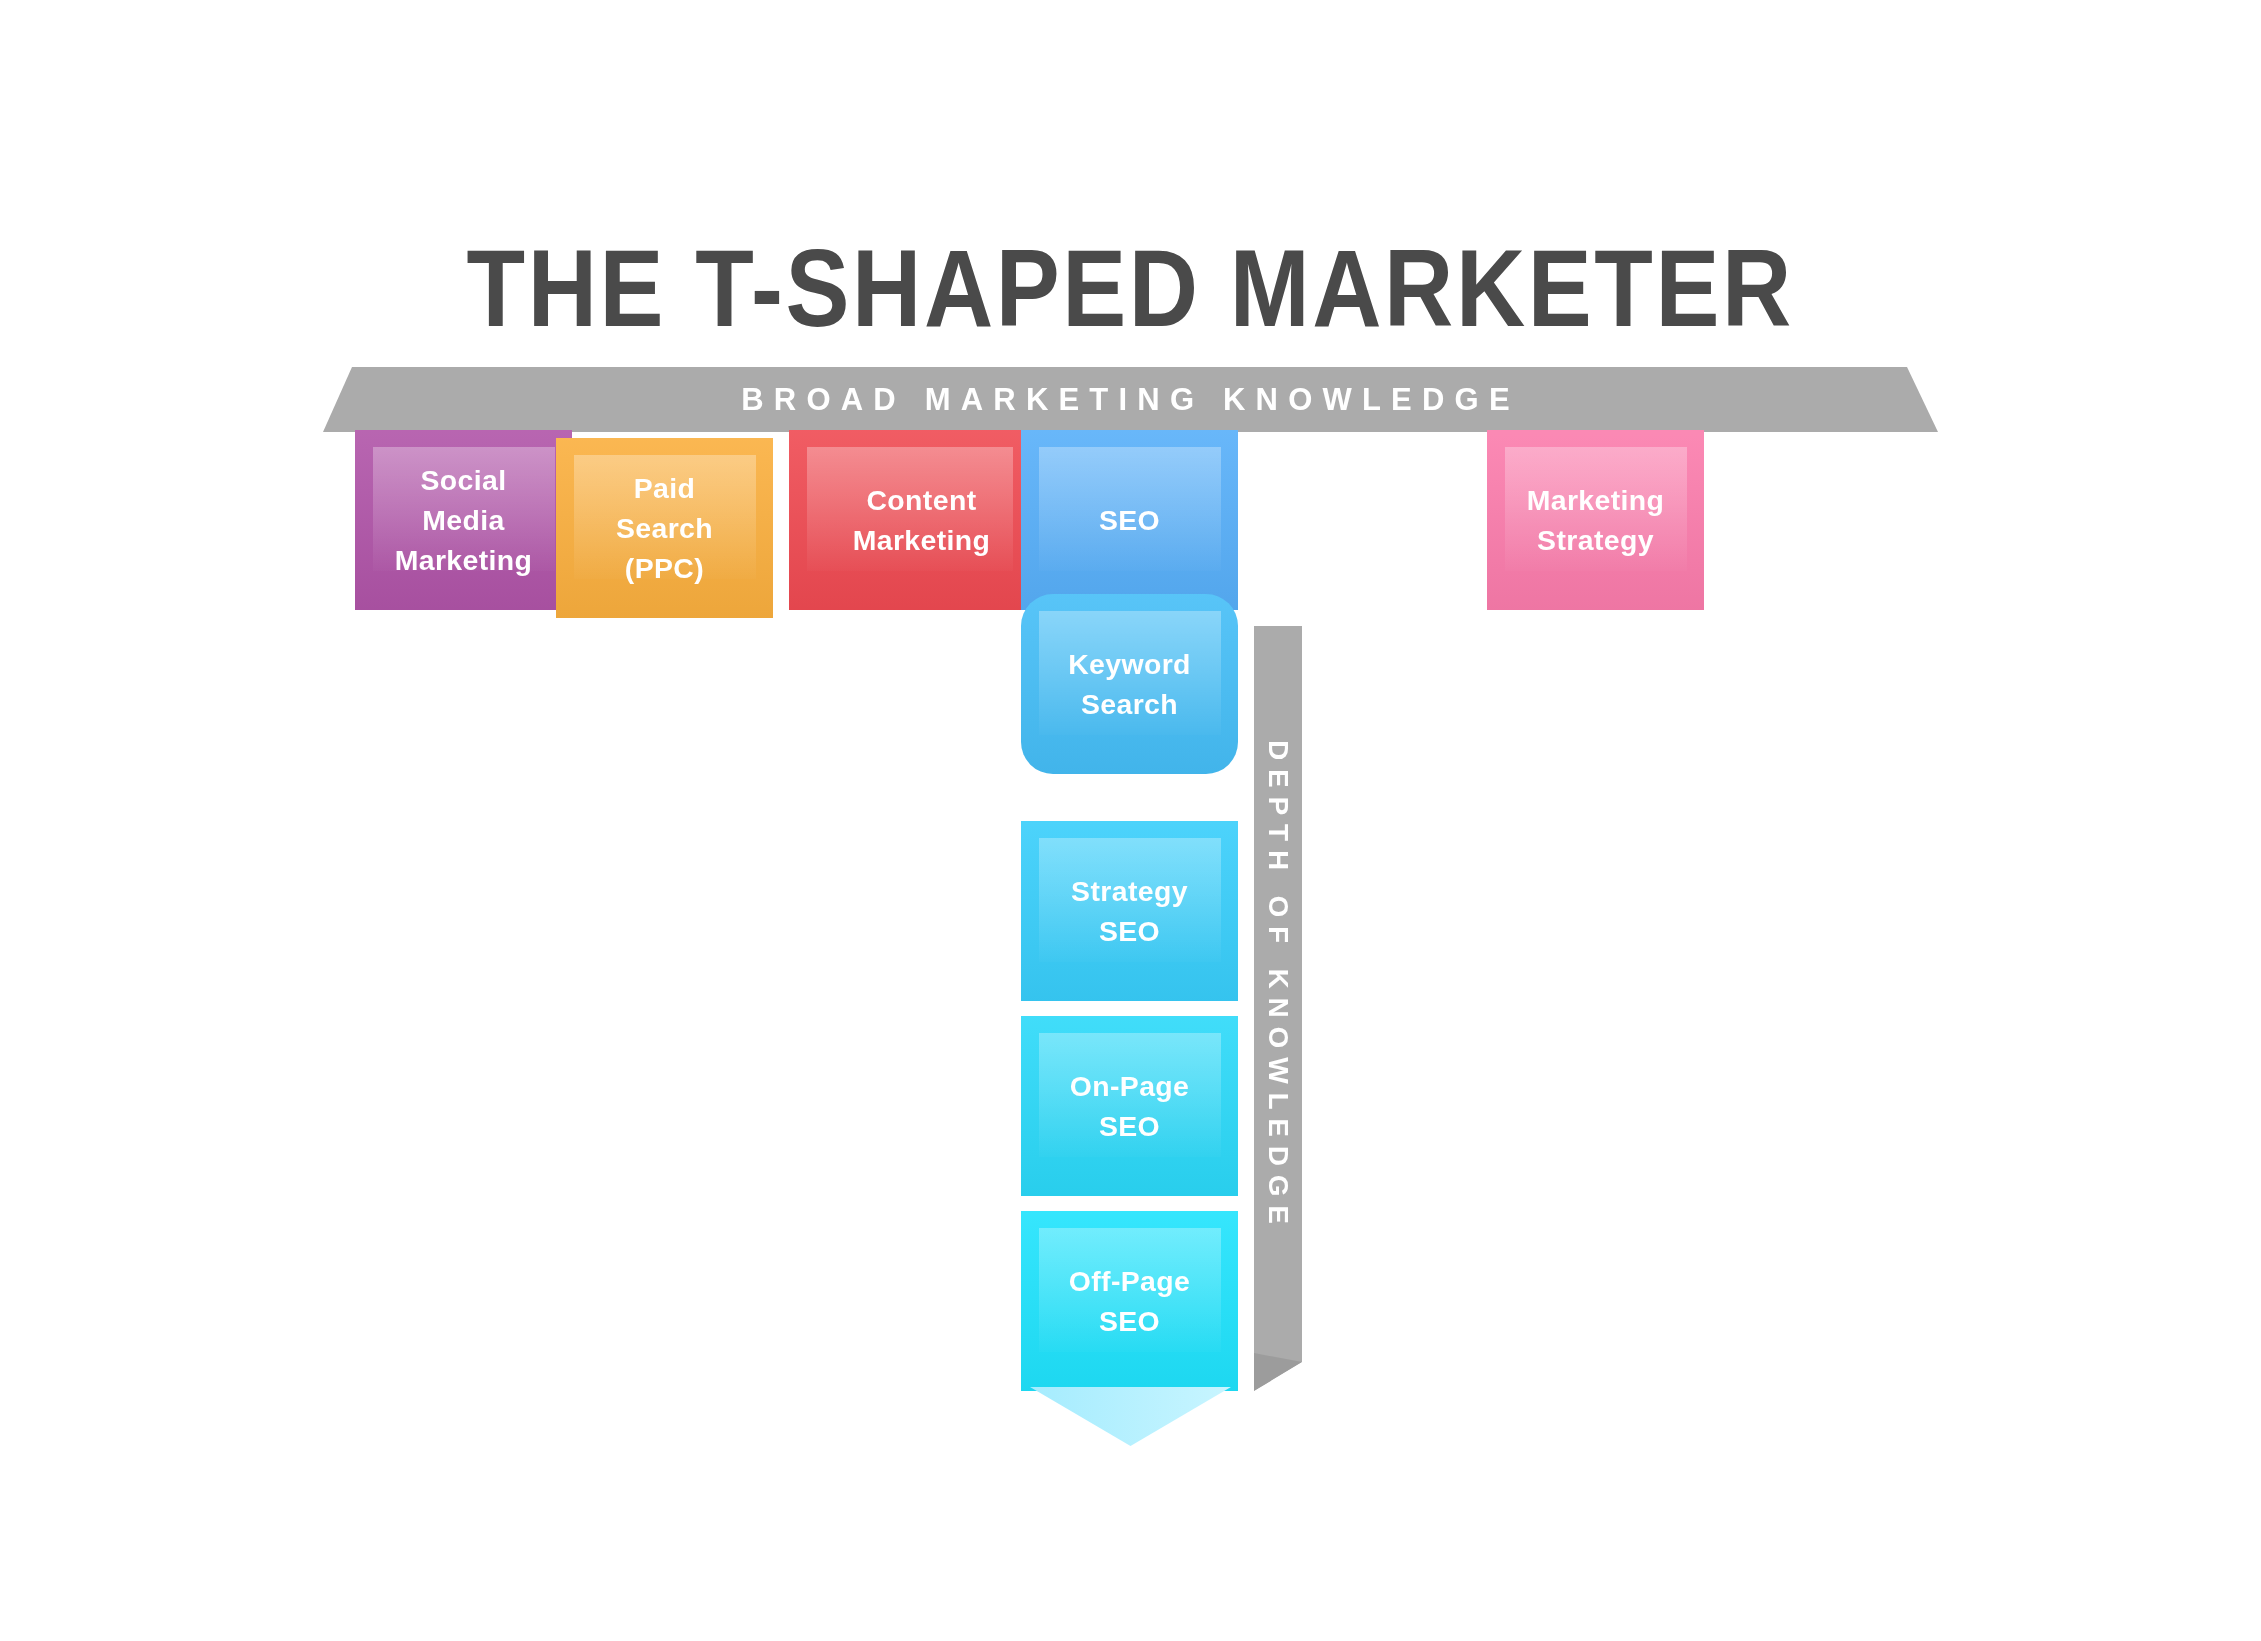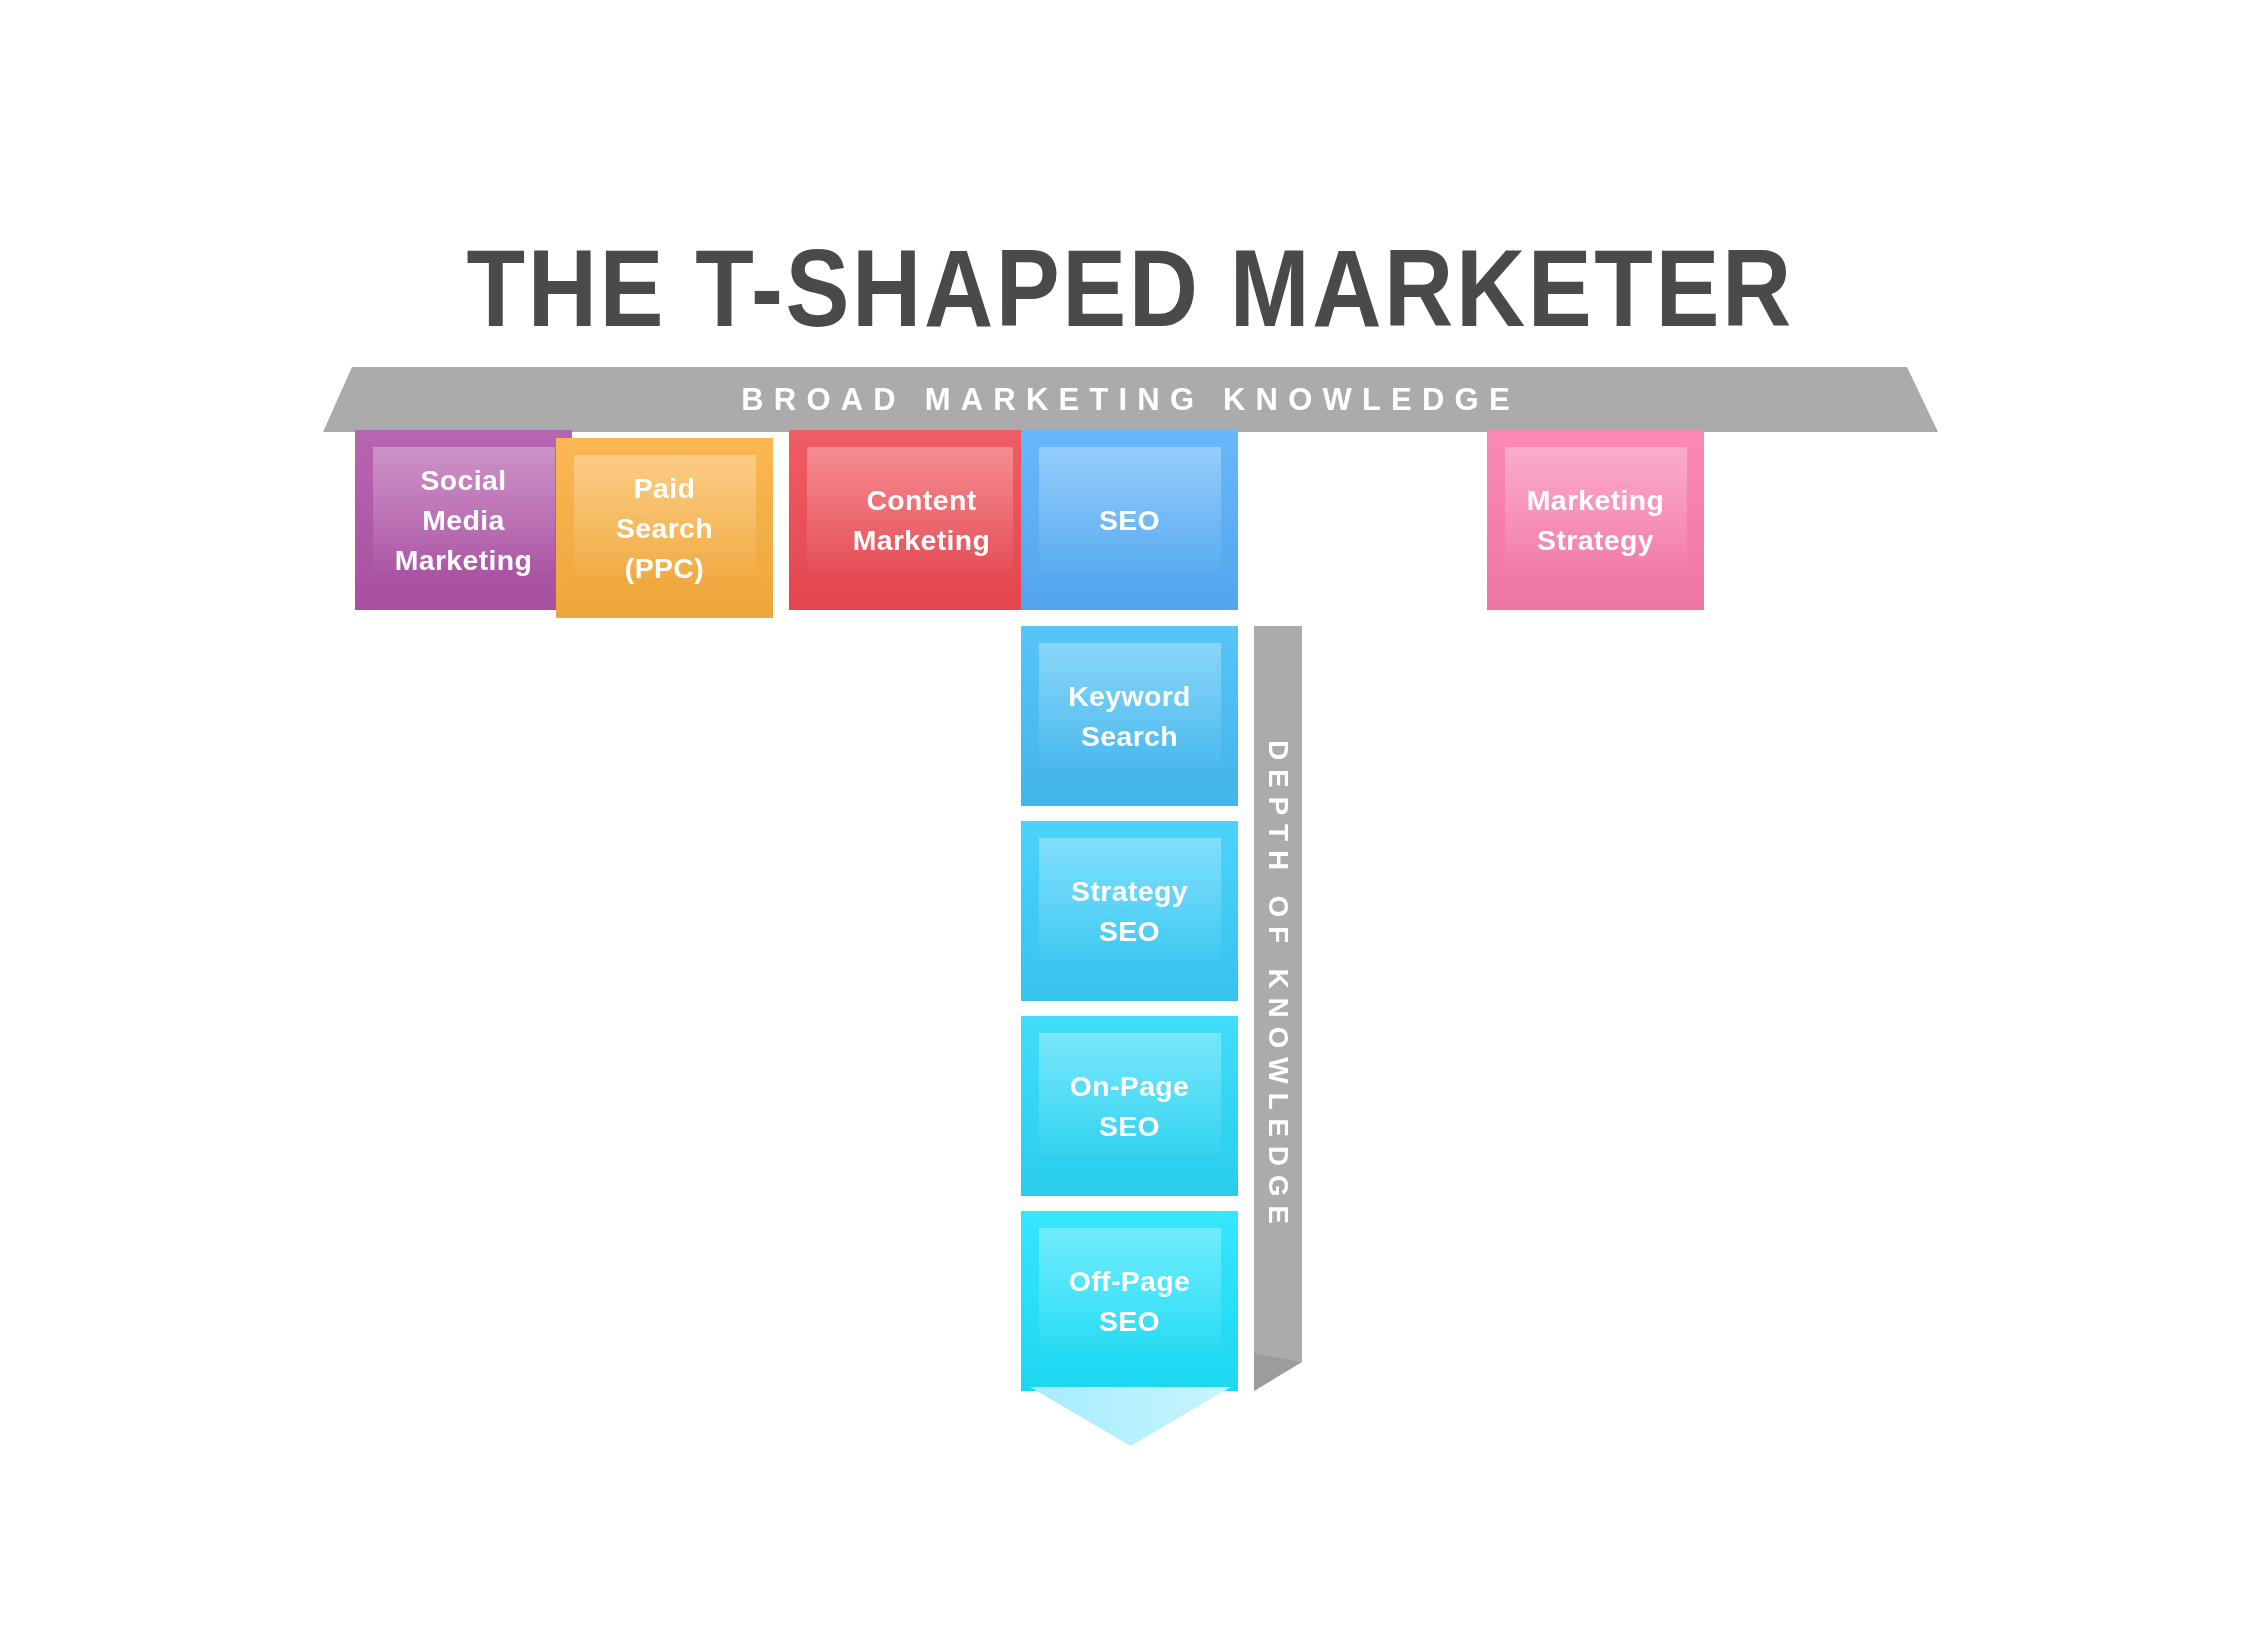--- a/index.html
+++ b/index.html
@@ -57,21 +57,21 @@
   
   .bb0 { left:323px;  top:430px;margin-left:32px; }
   .bb1 { left:556px;  top:438px; }
   .bb2 { left:789px; top:430px;padding-left:24px; }
   .bb3 { left:1021px; top:430px; }
   .bb4 { left:1254px; top:430px; }
   .bb5 { left:1487px; top:430px; }
   .bb6 { left:1719px; top:430px; }
 
   
-  .db0 { left:1021px; top:626px;  }
+  .db0 { left:1021px; top:594px;border-radius:32px;  }
   .db1 { left:1021px; top:821px; }
   .db2 { left:1021px; top:1016px; }
   .db3 { left:1021px; top:1211px; }
 
   
   .depth-bar {
     position:absolute; left:1254px; top:626px; width:48px; height:765px;
     background:#ABABAB;
     clip-path: polygon(0 0, 100% 0, 100% calc(100% - 29px), 0 100%);
   }

